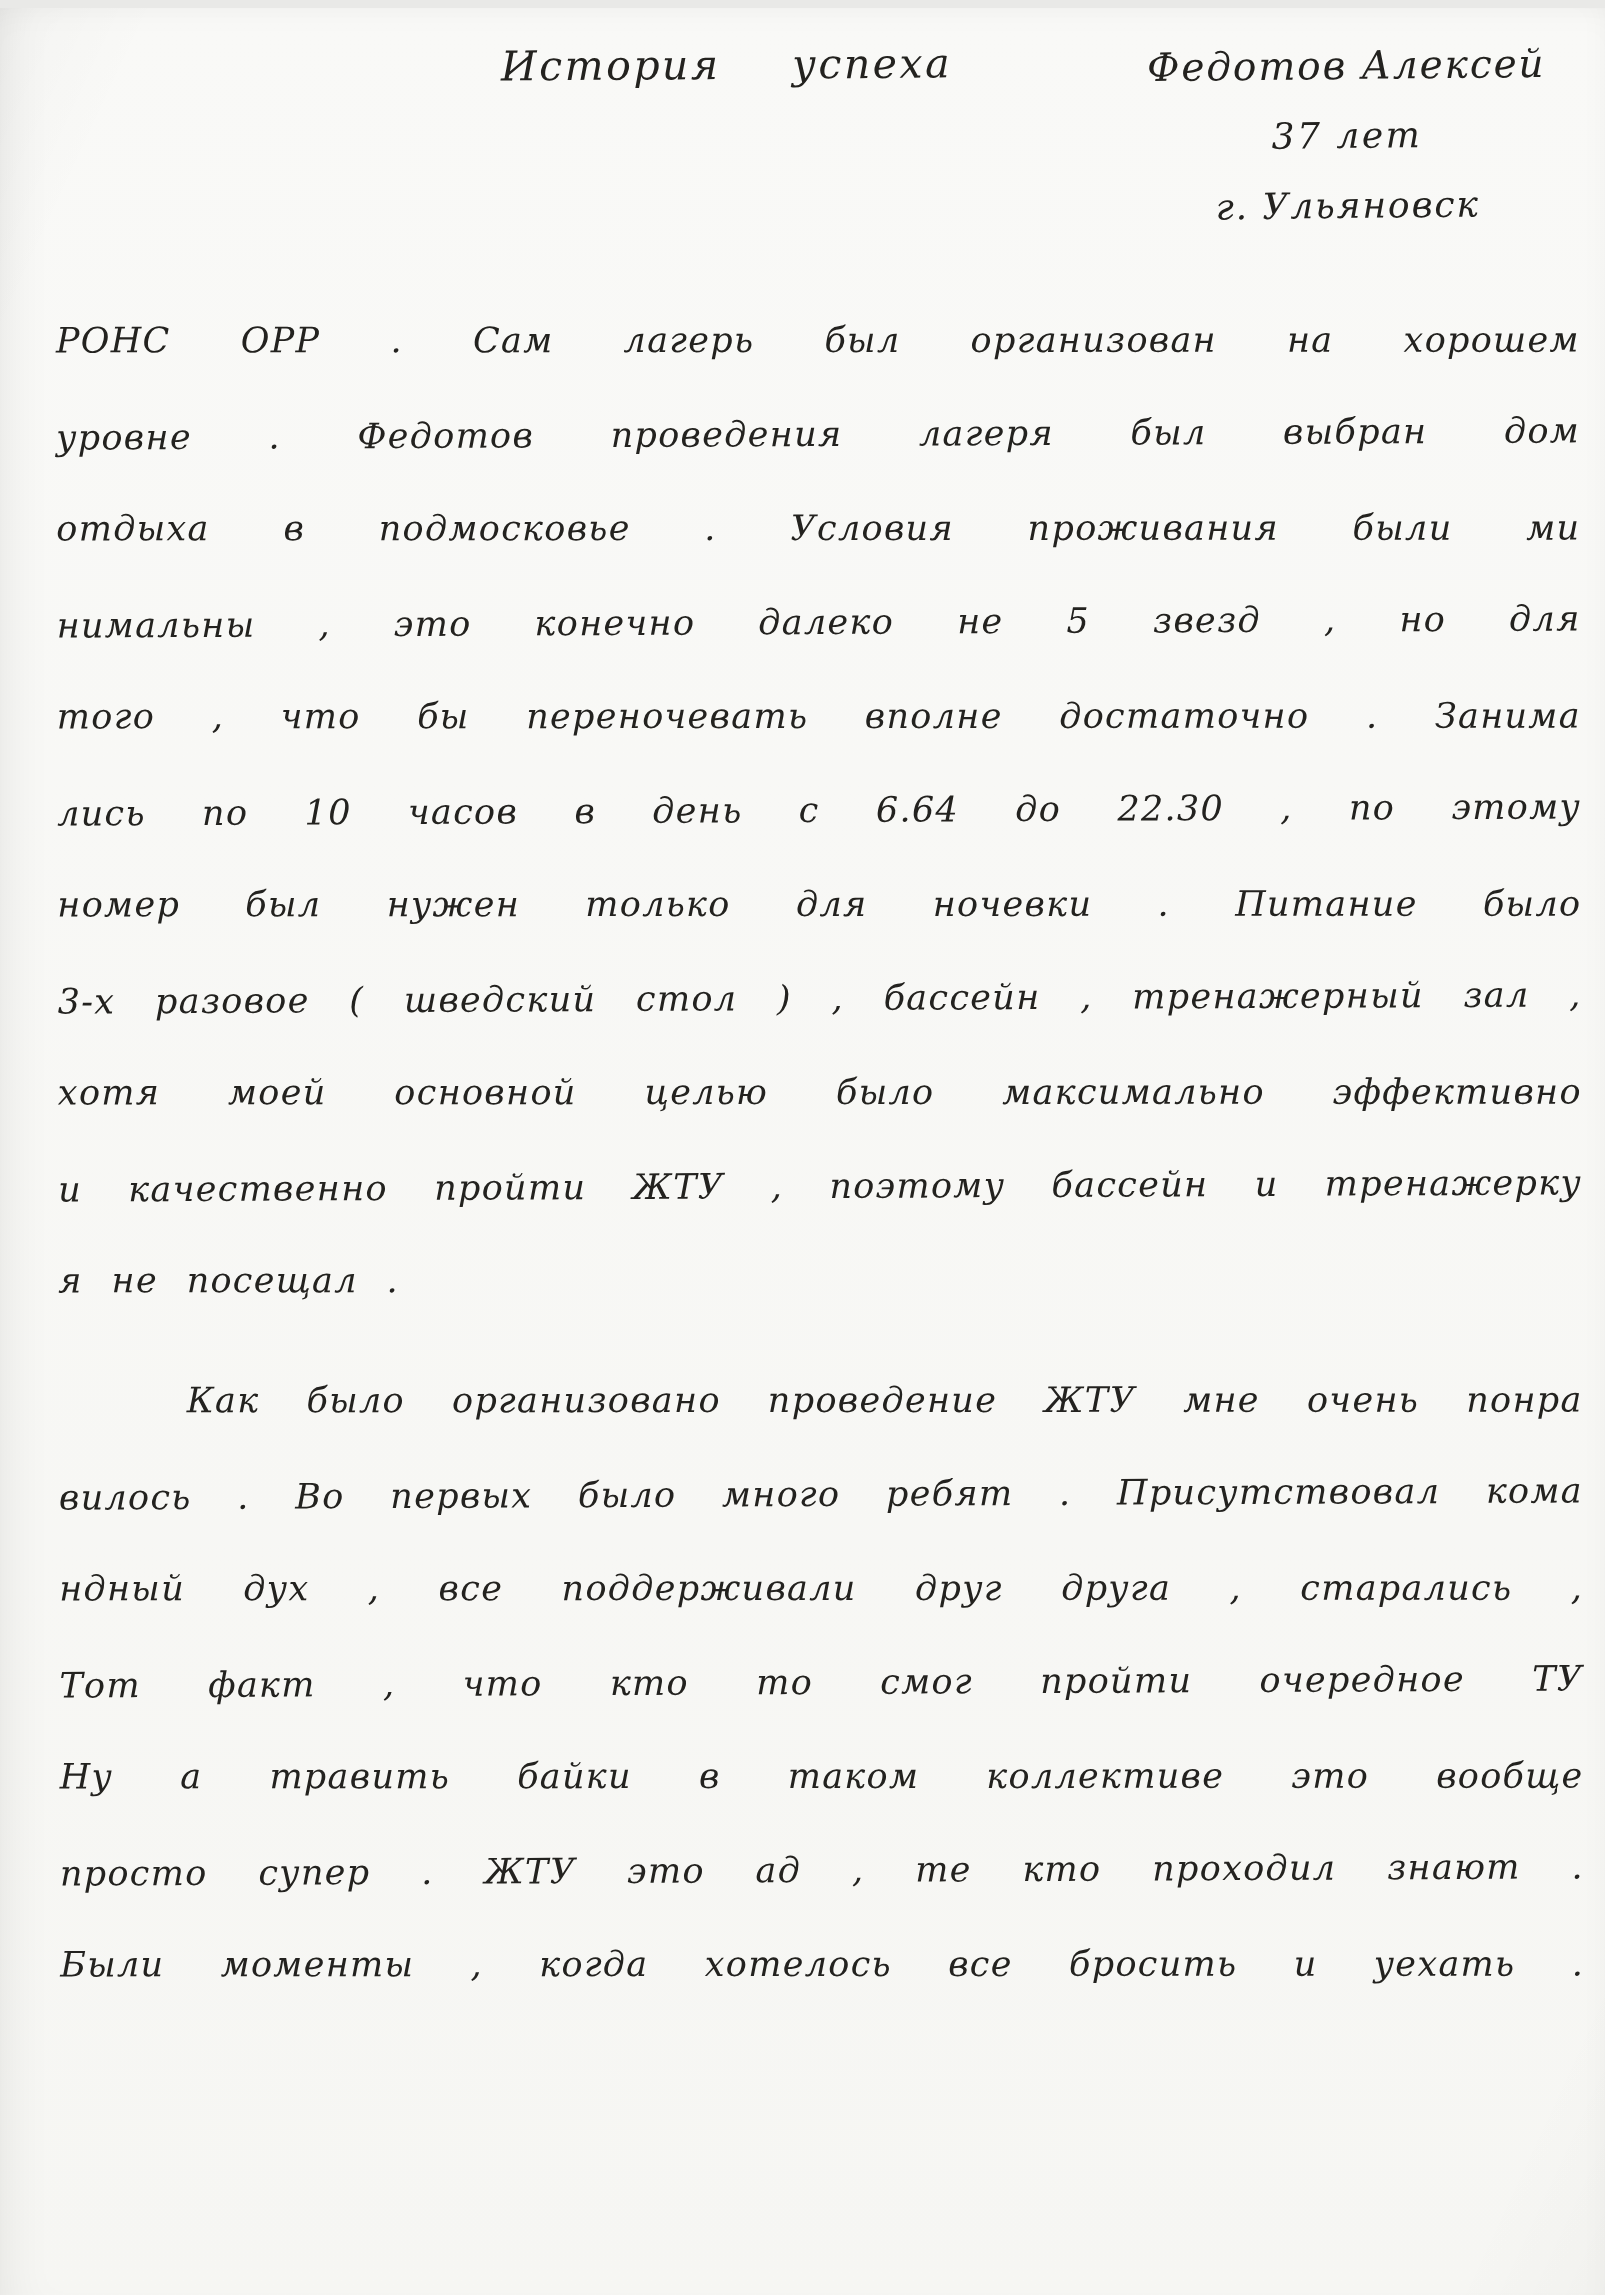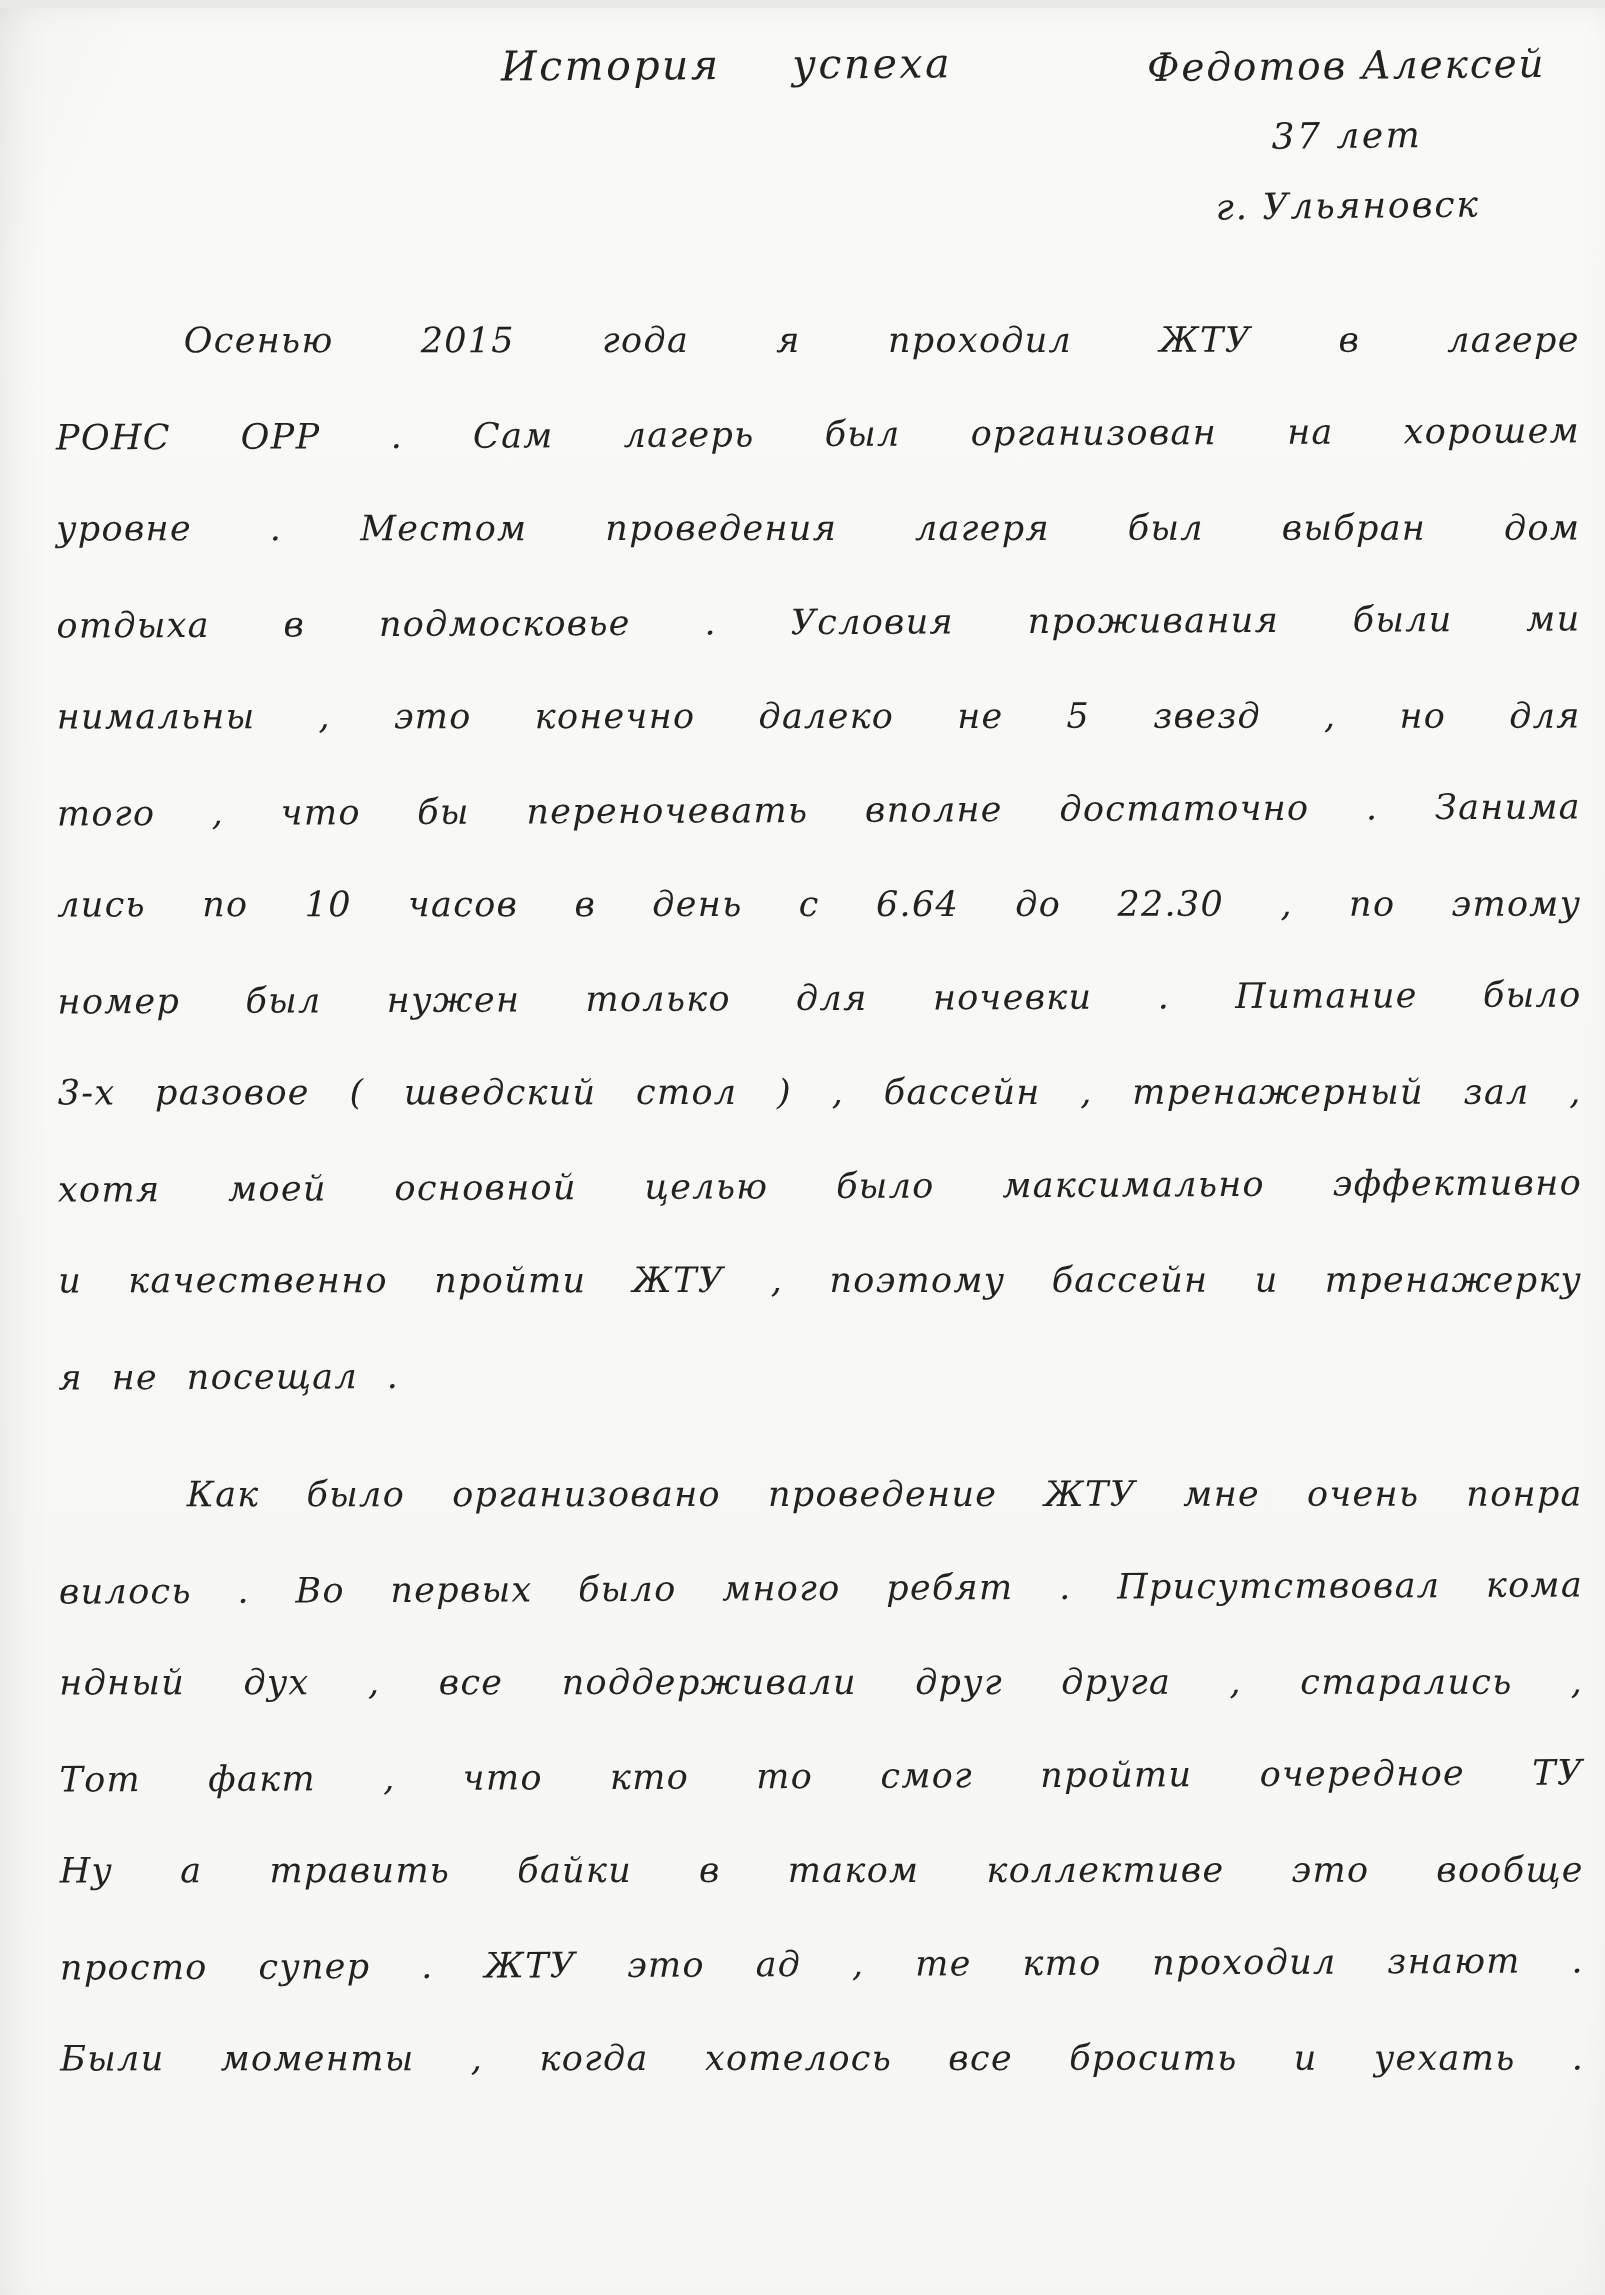--- a/index.html
+++ b/index.html
@@ -90,23 +90,22 @@
 
   <div class="author">
     <div class="author-name">Федотов Алексей</div>
     <div class="author-age">37 лет</div>
     <div class="author-city">г. Ульяновск</div>
   </div>
 
   <div class="letter-body">
 
     <div class="paragraph">
-      <div class="line indent">Осенью 2015 года я проходил ЖТУ в лагере</div>
       <div class="line">РОНС ОРР . Сам лагерь был организован на хорошем</div>
-      <div class="line">уровне . Местом проведения лагеря был выбран дом</div>
+      <div class="line">уровне . Федотов проведения лагеря был выбран дом</div>
       <div class="line">отдыха в подмосковье . Условия проживания были ми</div>
       <div class="line">нимальны , это конечно далеко не 5 звезд , но для</div>
       <div class="line">того , что бы переночевать вполне достаточно . Занима</div>
       <div class="line">лись по 10 часов в день с 6.64 до 22.30 , по этому</div>
       <div class="line">номер был нужен только для ночевки . Питание было</div>
       <div class="line">3-х разовое ( шведский стол ) , бассейн , тренажерный зал ,</div>
       <div class="line">хотя моей основной целью было максимально эффективно</div>
       <div class="line">и качественно пройти ЖТУ , поэтому бассейн и тренажерку</div>
       <div class="line short">я не посещал .</div>
     </div>

